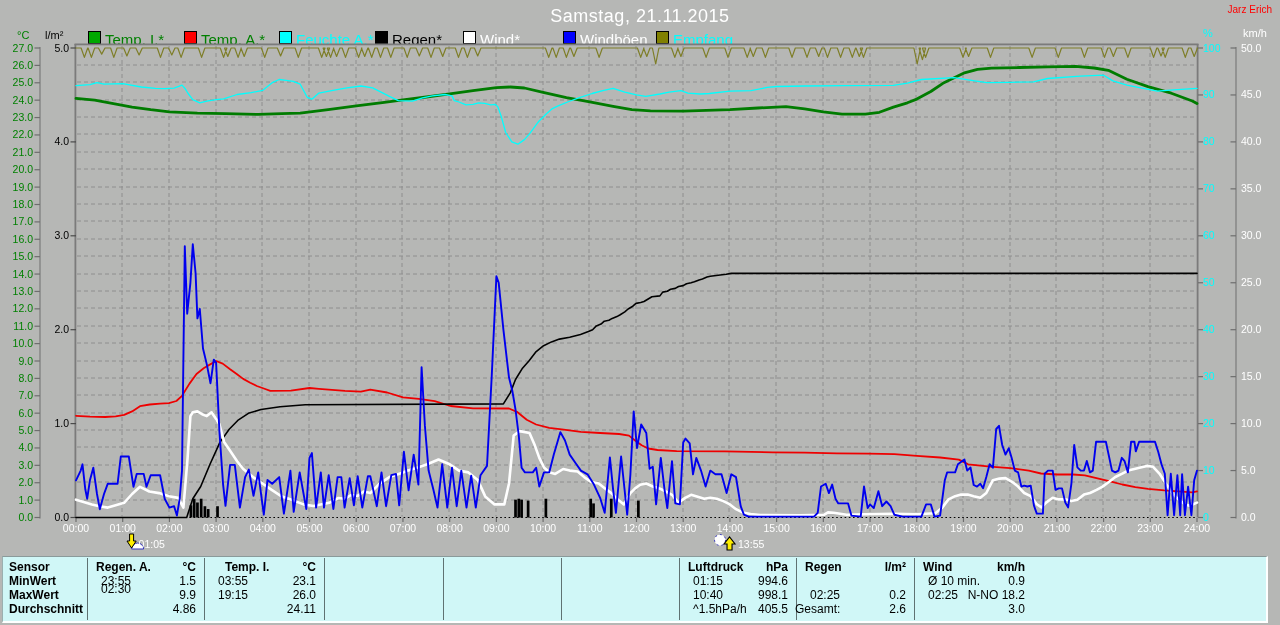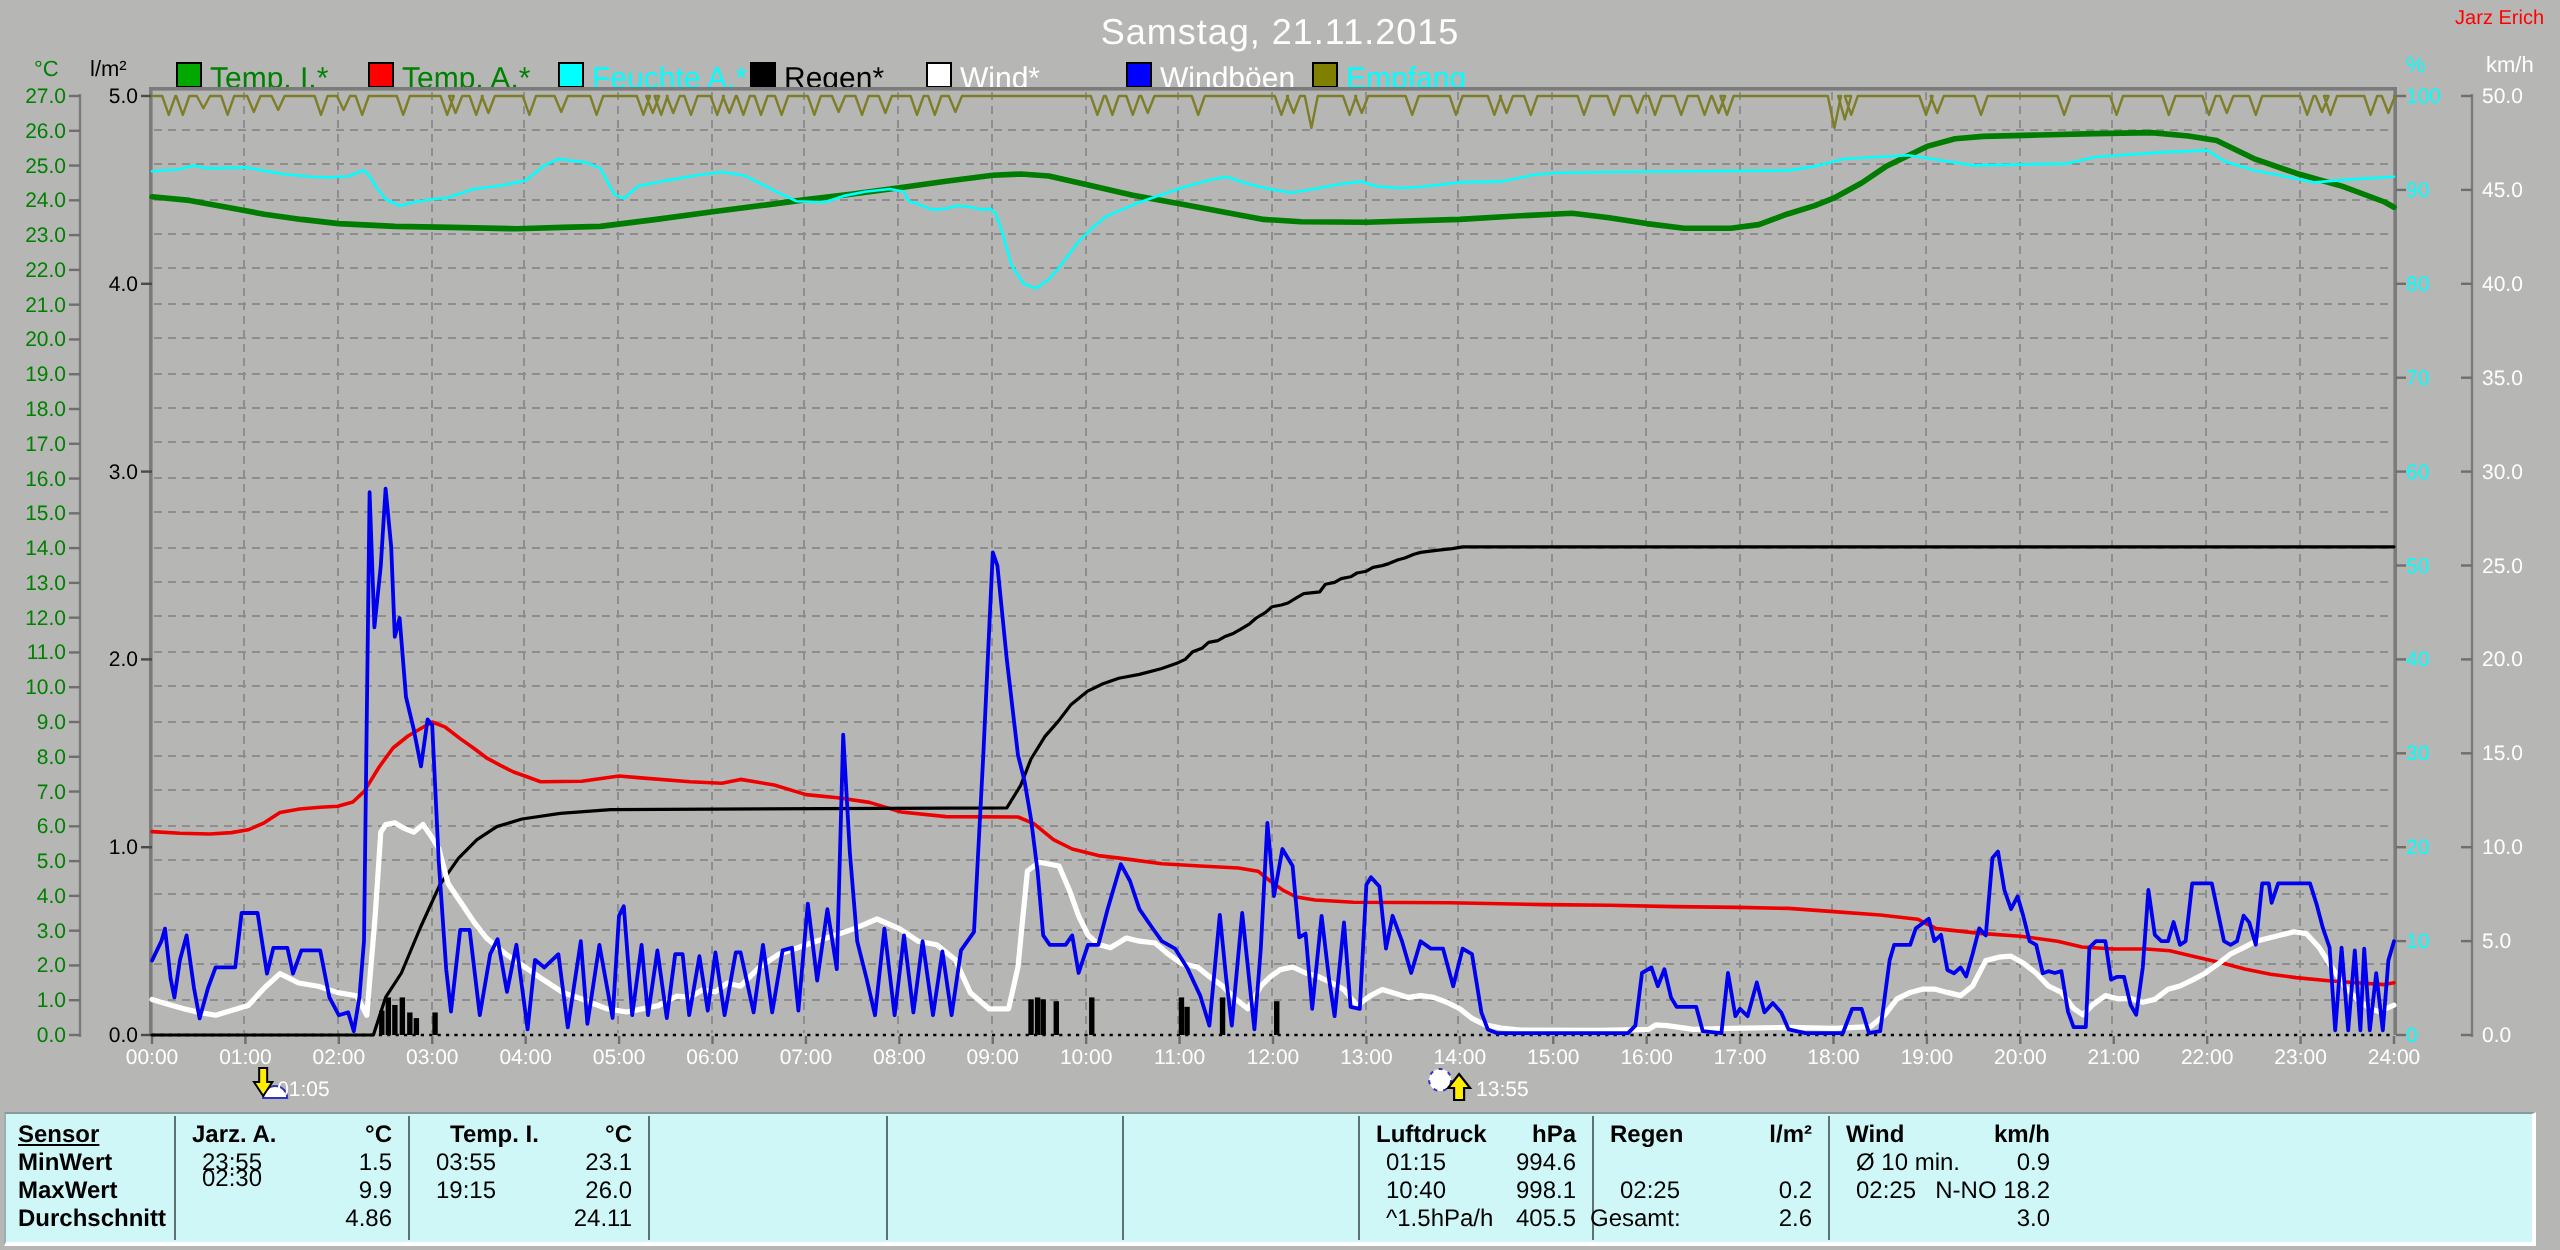--- a/index.html
+++ b/index.html
@@ -339,25 +339,25 @@
 
 <div id="stats-panel">
     <div class="tsep" style="left: 84px;"></div>
     <div class="tsep" style="left: 201px;"></div>
     <div class="tsep" style="left: 321px;"></div>
     <div class="tsep" style="left: 440px;"></div>
     <div class="tsep" style="left: 558px;"></div>
     <div class="tsep" style="left: 676px;"></div>
     <div class="tsep" style="left: 793px;"></div>
     <div class="tsep" style="left: 911px;"></div>
-    <div class="tcell tbold" style="left: 6px; top: 4px; text-decoration: underline;">Sensor</div>
+    <div class="tcell tbold" style="left: 6px; top: 4px;">Sensor</div>
     <div class="tcell tbold" style="left: 6px; top: 18px;">MinWert</div>
     <div class="tcell tbold" style="left: 6px; top: 32px;">MaxWert</div>
     <div class="tcell tbold" style="left: 6px; top: 46px;">Durchschnitt</div>
-    <div class="tcell tbold" style="left: 93px; top: 4px;">Jarz. A.</div>
+    <div class="tcell tbold" style="left: 93px; top: 4px;">Regen. A.</div>
     <div class="tcell tbold tright" style="left: 88px; top: 4px; width: 105px;">°C</div>
     <div class="tcell" style="left: 98px; top: 18px;">23:55</div>
     <div class="tcell tright" style="left: 88px; top: 18px; width: 105px;">1.5</div>
     <div class="tcell" style="left: 98px; top: 26px;">02:30</div>
     <div class="tcell tright" style="left: 88px; top: 32px; width: 105px;">9.9</div>
     <div class="tcell tright" style="left: 88px; top: 46px; width: 105px;">4.86</div>
     <div class="tcell tbold" style="left: 222px; top: 4px;">Temp. I.</div>
     <div class="tcell tbold tright" style="left: 205px; top: 4px; width: 108px;">°C</div>
     <div class="tcell" style="left: 215px; top: 18px;">03:55</div>
     <div class="tcell tright" style="left: 205px; top: 18px; width: 108px;">23.1</div>

